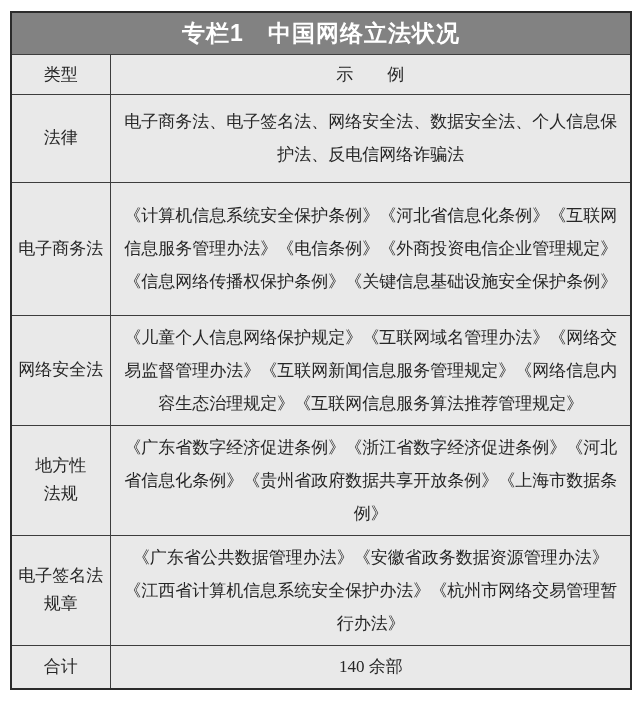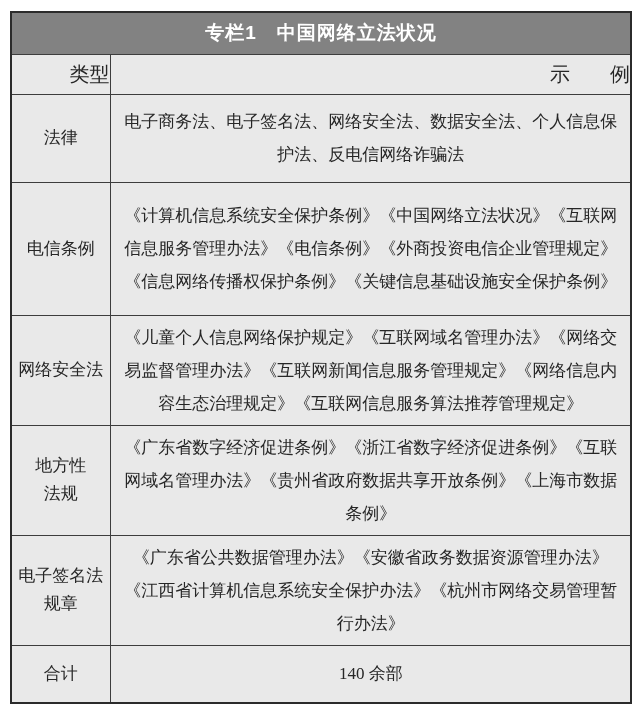--- a/index.html
+++ b/index.html
@@ -36,30 +36,30 @@
     background: var(--cell-bg, #e9e9e9);
     padding: 0;
   }
   col.c-type { width: 99px; }
   col.c-example { width: 521px; }
   .title-cell {
     background: var(--title-bg, #828282);
     color: var(--title-text, #ffffff);
     font-family: "Liberation Sans", "DejaVu Sans", sans-serif;
     font-weight: bold;
-    font-size: 19px;
+    font-size: 23px;
     height: 42px;
     text-align: center;
     letter-spacing: 1px;
   }
   .col-header {
     height: 40px;
-    font-size: 20px;
+    font-size: 17px;
     font-weight: normal;
-    text-align: right;
+    text-align: center;
     vertical-align: middle;
     margin-left: 45px;
   }
   td.type {
     text-align: center;
     vertical-align: middle;
     font-size: 17px;
     line-height: 28px;
     white-space: pre-line;
     padding: 2px 4px;
@@ -69,21 +69,21 @@
     line-height: 33px;
     text-align: center;
     vertical-align: middle;
     padding: 4px 10px 4px 11px;
   }
   tr.row-law      { height: 88px; padding-left: 44px; }
   tr.row-admin    { height: 133px; }
   tr.row-dept     { height: 110px; }
   tr.row-locallaw { height: 110px; }
   tr.row-localgov { height: 110px; }
-  tr.row-total    { height: 58px; }
+  tr.row-total    { height: 44px; }
   tr.row-total td.examples { }
 </style>
 </head>
 <body>
 
 <div class="page">
   <table class="panel">
     <colgroup>
       <col class="c-type">
       <col class="c-example">
@@ -96,31 +96,31 @@
         <th class="col-header">类型</th>
         <th class="col-header">示　　例</th>
       </tr>
     </thead>
     <tbody>
       <tr class="row-law">
         <td class="type">法律</td>
         <td class="examples">电子商务法、电子签名法、网络安全法、数据安全法、个人信息保护法、反电信网络诈骗法</td>
       </tr>
       <tr class="row-admin">
-        <td class="type">电信条例</td>
-        <td class="examples">《计算机信息系统安全保护条例》《中国网络立法状况》《互联网信息服务管理办法》《电信条例》《外商投资电信企业管理规定》《信息网络传播权保护条例》《关键信息基础设施安全保护条例》</td>
+        <td class="type">电子商务法</td>
+        <td class="examples">《计算机信息系统安全保护条例》《河北省信息化条例》《互联网信息服务管理办法》《电信条例》《外商投资电信企业管理规定》《信息网络传播权保护条例》《关键信息基础设施安全保护条例》</td>
       </tr>
       <tr class="row-dept">
         <td class="type">网络安全法</td>
         <td class="examples">《儿童个人信息网络保护规定》《互联网域名管理办法》《网络交易监督管理办法》《互联网新闻信息服务管理规定》《网络信息内容生态治理规定》《互联网信息服务算法推荐管理规定》</td>
       </tr>
       <tr class="row-locallaw">
         <td class="type">地方性
 法规</td>
-        <td class="examples">《广东省数字经济促进条例》《浙江省数字经济促进条例》《互联网域名管理办法》《贵州省政府数据共享开放条例》《上海市数据条例》</td>
+        <td class="examples">《广东省数字经济促进条例》《浙江省数字经济促进条例》《河北省信息化条例》《贵州省政府数据共享开放条例》《上海市数据条例》</td>
       </tr>
       <tr class="row-localgov">
         <td class="type">电子签名法
 规章</td>
         <td class="examples">《广东省公共数据管理办法》《安徽省政务数据资源管理办法》《江西省计算机信息系统安全保护办法》《杭州市网络交易管理暂行办法》</td>
       </tr>
       <tr class="row-total">
         <td class="type">合计</td>
         <td class="examples">140 余部</td>
       </tr>

